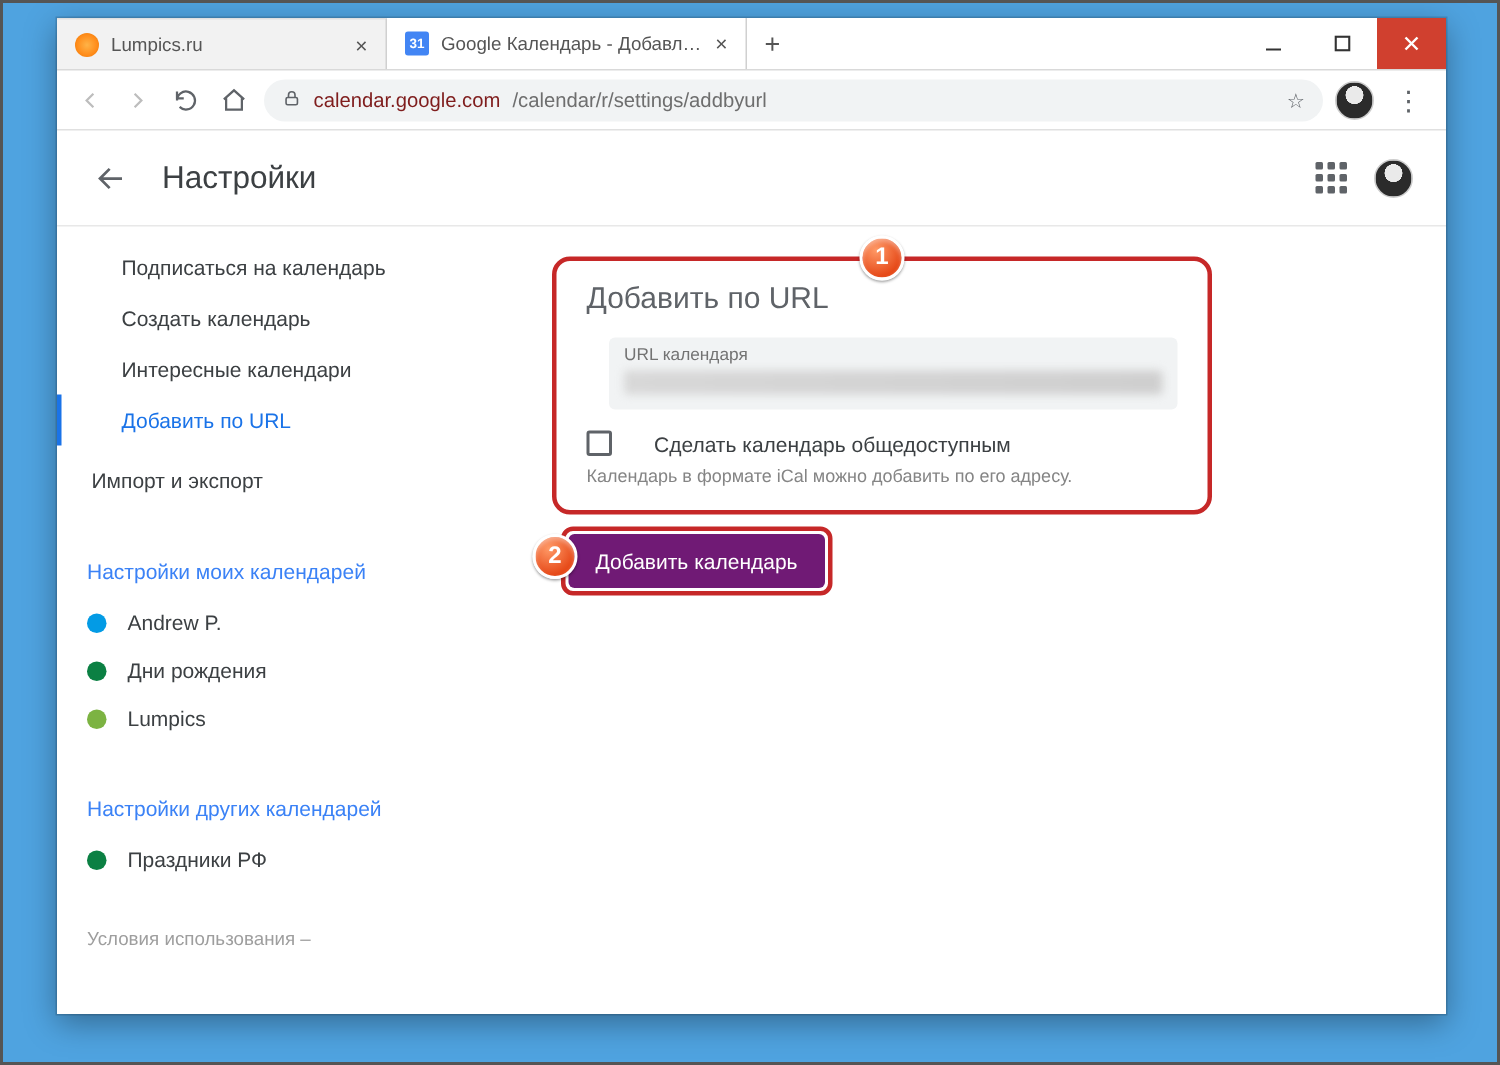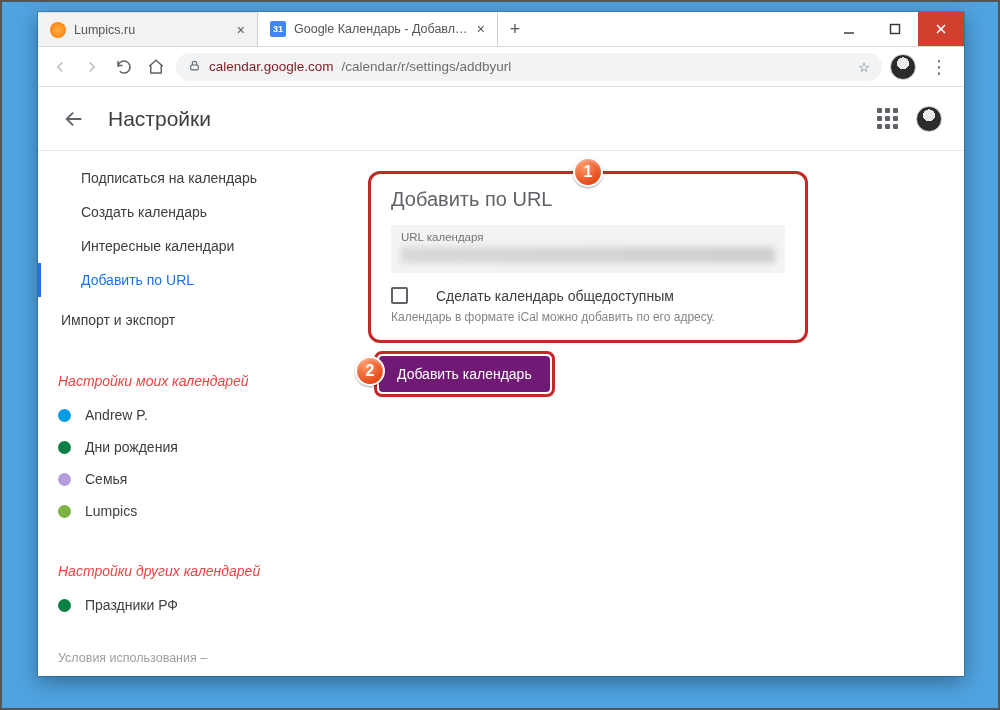--- a/index.html
+++ b/index.html
@@ -111,23 +111,22 @@
     padding: 9px 12px 9px 40px;
     cursor:pointer;
     border-left: 3px solid transparent;
   }
   .side-item.active { color:#1a73e8; border-left-color:#1a73e8; font-weight:500; }
   .side-group {
     padding: 0 20px;
     margin-top: 30px;
   }
   .side-group-title {
-    font-size:14px; color:#ef4444; font-weight:500;
+    font-size:14px; color:#3b82f6; font-weight:500;
     padding: 6px 0 10px 0;
-    font-style: italic;
   }
   .cal-row { display:flex; align-items:center; gap:14px; padding:8px 0; font-size:14px; color:#3c4043;}
   .dot { width:13px;height:13px; border-radius:50%; }
   .side-top-item { padding:9px 12px 9px 20px; }
   .terms { color:#9e9e9e; font-size:12.5px; padding:30px 20px 0 20px;}
   
   .main { flex:1; padding: 20px 30px; position:relative; }
   .card-hl {
     border: 3px solid #c62828;
     border-radius: 12px;
@@ -135,20 +134,21 @@
     background:#fff;
     position:relative;
     width: 440px;
   }
   .card-title { font-size:20px; color:#5f6368; margin-bottom: 14px; }
   .url-field {
     background:#f1f3f4;
     border-radius:4px;
     padding: 6px 10px 10px 10px;
     margin-bottom:14px;
+    margin-left:15px;
   }
   .url-field .label { font-size:11.5px; color:#737373; }
   .url-field .blur {
     height:16px;
     background: linear-gradient(90deg,#d8d8d8,#cfcfcf);
     filter: blur(3px);
     border-radius:3px;
     margin-top:4px;
   }
   .checkbox-row { display:flex; align-items:center; gap:28px; font-size:14px; color:#3c4043; }
@@ -304,24 +304,20 @@
       <div class="side-group">
         <div class="side-group-title">Настройки моих календарей</div>
         <div id="my-cals">
             <div class="cal-row">
               <span class="dot" style="background: rgb(3, 155, 229);"></span>
               <span>Andrew P.</span>
             </div>
             <div class="cal-row">
               <span class="dot" style="background: rgb(11, 128, 67);"></span>
               <span>Дни рождения</span>
-            </div>
-            <div class="cal-row">
-              <span class="dot" style="background: rgb(179, 157, 219);"></span>
-              <span>Семья</span>
             </div>
             <div class="cal-row">
               <span class="dot" style="background: rgb(124, 179, 66);"></span>
               <span>Lumpics</span>
             </div>
           </div>
       </div>
 
       <div class="side-group">
         <div class="side-group-title">Настройки других календарей</div>

